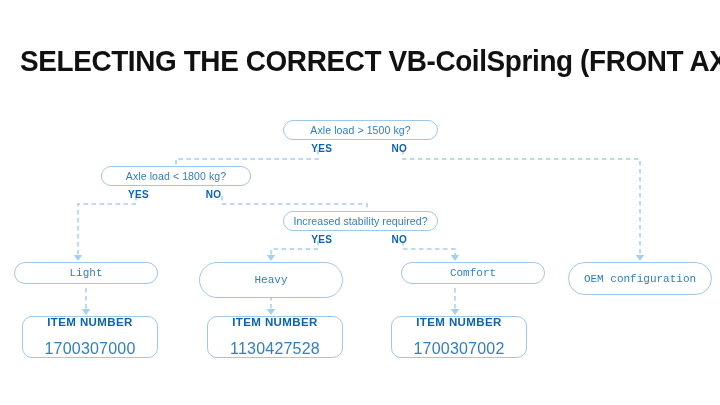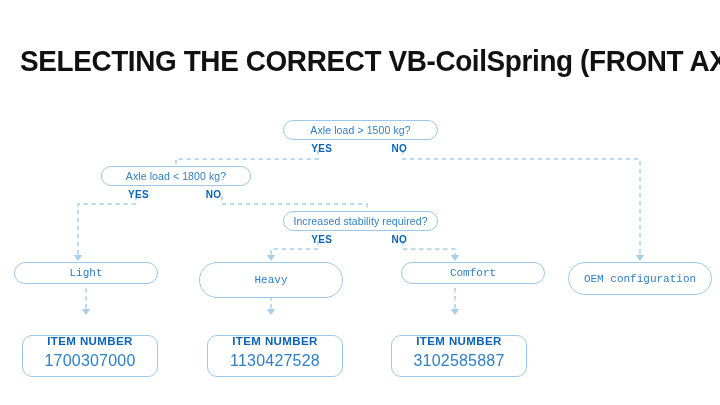--- a/index.html
+++ b/index.html
@@ -93,23 +93,22 @@
   }
   .itembox {
     position: absolute;
     box-sizing: border-box;
     border: 1.4px solid #9ec8e8;
     border-radius: 10px;
     background: #ffffff;
     display: flex;
     flex-direction: column;
     align-items: center;
-    justify-content: flex-start;
+    justify-content: space-between;
     gap: 5px;
-    margin-top: 19px;
   }
   .itembox .item-title {
     font-family: "Liberation Sans Narrow", "Liberation Sans", sans-serif;
     font-size: 11.5px;
     font-weight: bold;
     color: #0a63b5;
     letter-spacing: 0.4px;
     line-height: 1;
   }
   .itembox .item-value {
@@ -193,16 +192,16 @@
   <div class="itembox" style="left:22px; top:316px; width:136px; height:42px;">
     <span class="item-title">ITEM NUMBER</span>
     <span class="item-value">1700307000</span>
   </div>
   <div class="itembox" style="left:207px; top:316px; width:136px; height:42px;">
     <span class="item-title">ITEM NUMBER</span>
     <span class="item-value">1130427528</span>
   </div>
   <div class="itembox" style="left:391px; top:316px; width:136px; height:42px;">
     <span class="item-title">ITEM NUMBER</span>
-    <span class="item-value">3102585887</span>
+    <span class="item-value">1700307002</span>
   </div>
 
 </div>
 
 </body></html>

